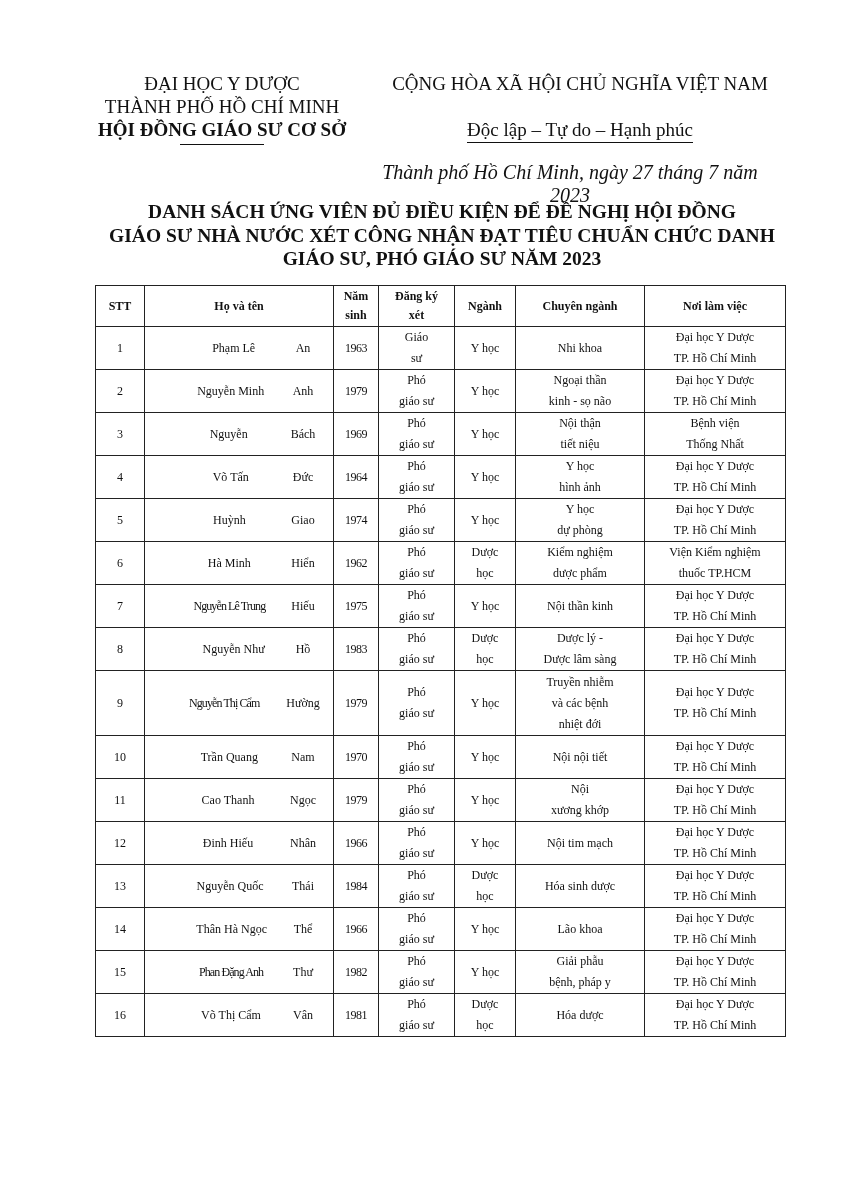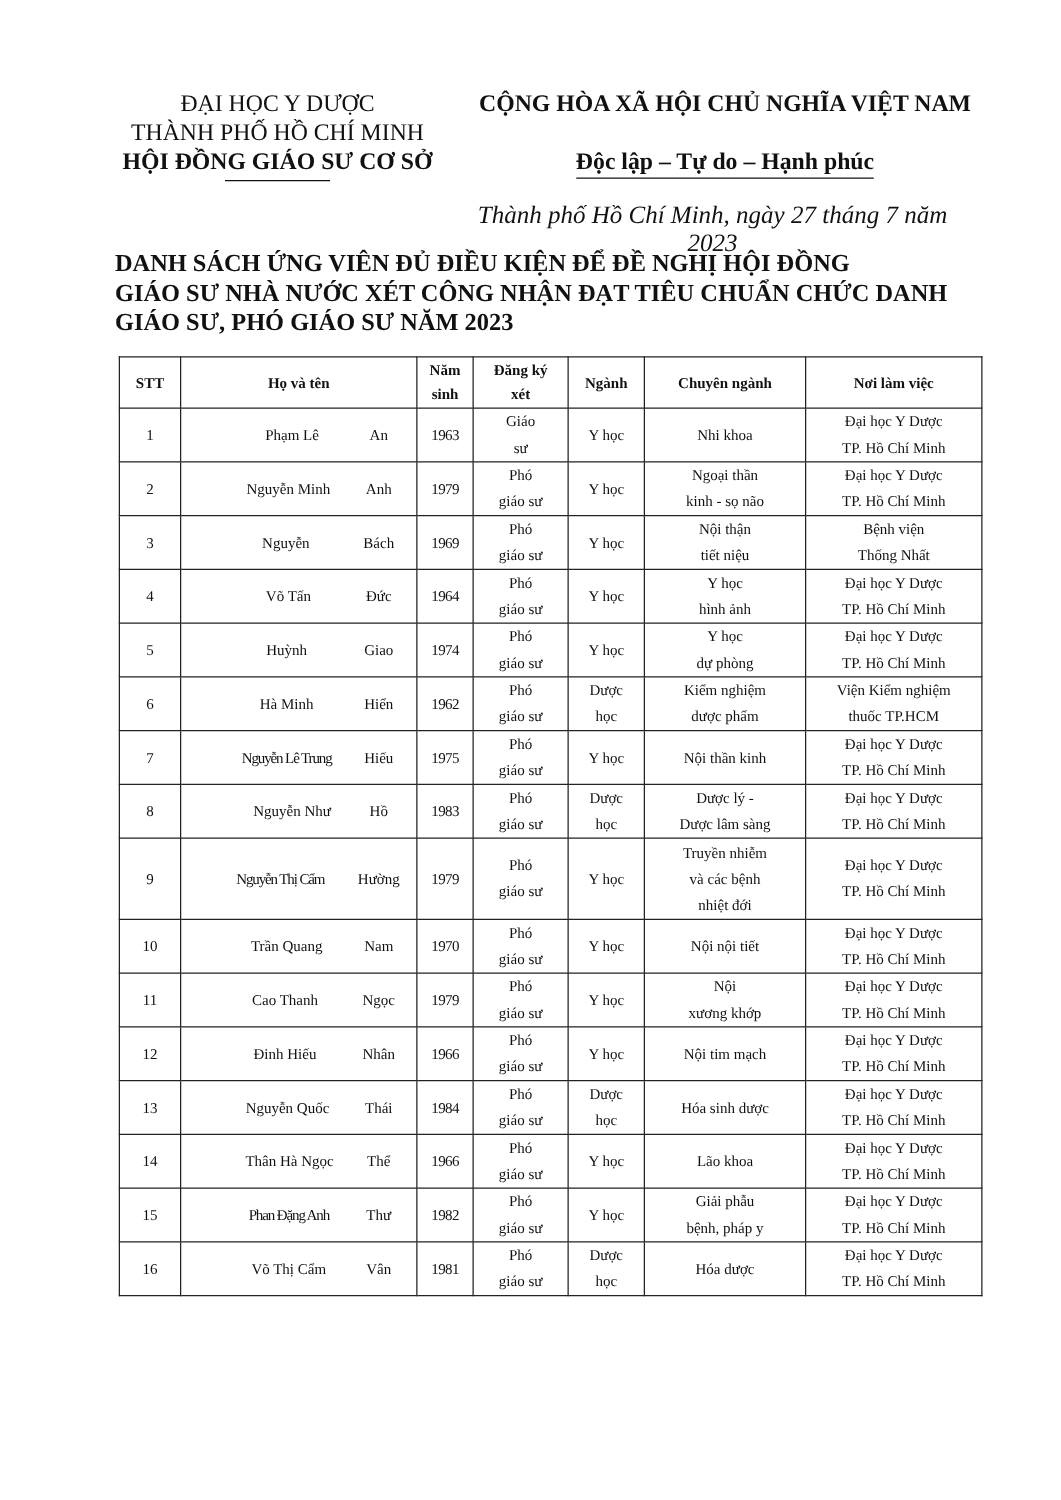--- a/index.html
+++ b/index.html
@@ -3,25 +3,25 @@
 <meta charset="utf-8">
 <style>
   html, body { margin: 0; padding: 0; background: #ffffff; }
   body { width: 849px; height: 1200px; position: relative; overflow: hidden;
          font-family: "Liberation Serif", "DejaVu Serif", serif; color: #111; }
   .hdr-left { position: absolute; left: 92px; top: 72px; width: 260px; text-align: center;
               font-size: 19px; line-height: 23px; }
   .hdr-left .bold { font-weight: bold; }
   .hdr-left .uline { width: 84px; height: 1px; background: #111; margin: 3px auto 0 auto; }
   .hdr-right { position: absolute; left: 375px; top: 72px; width: 410px; text-align: center;
-               font-size: 19px; line-height: 23px; font-weight: bold; }
+               font-size: 19px; line-height: 23px; font-weight: normal; }
   .hdr-right .motto { display: inline-block; border-bottom: 1px solid #111; padding-bottom: 1px; margin-top: 23px; }
   .date { position: absolute; left: 370px; top: 161px; width: 400px; text-align: center;
           font-style: italic; font-size: 20px; }
-  .title { position: absolute; left: 92px; top: 200px; width: 700px; 
+  .title { position: absolute; left: 92px; top: 200px; width: 700px; text-align: center;
            font-weight: bold; font-size: 19.5px; line-height: 23.5px; }
   table { position: absolute; left: 95px; top: 285px; border-collapse: collapse;
           font-size: 12px; line-height: 21px; }
   td, th { border: 1px solid #222; padding: 0 2px; text-align: center; vertical-align: middle; }
   th { font-weight: bold; height: 40px; line-height: 19px; }
   td { height: 42px; }
   tr.tall td { height: 64px; }
   td.name { text-align: center; padding-left: 6px; }
   td.name .ln { display: inline-block; width: 124px; white-space: nowrap; }
   td.name .ln.cond { letter-spacing: -0.9px; }

